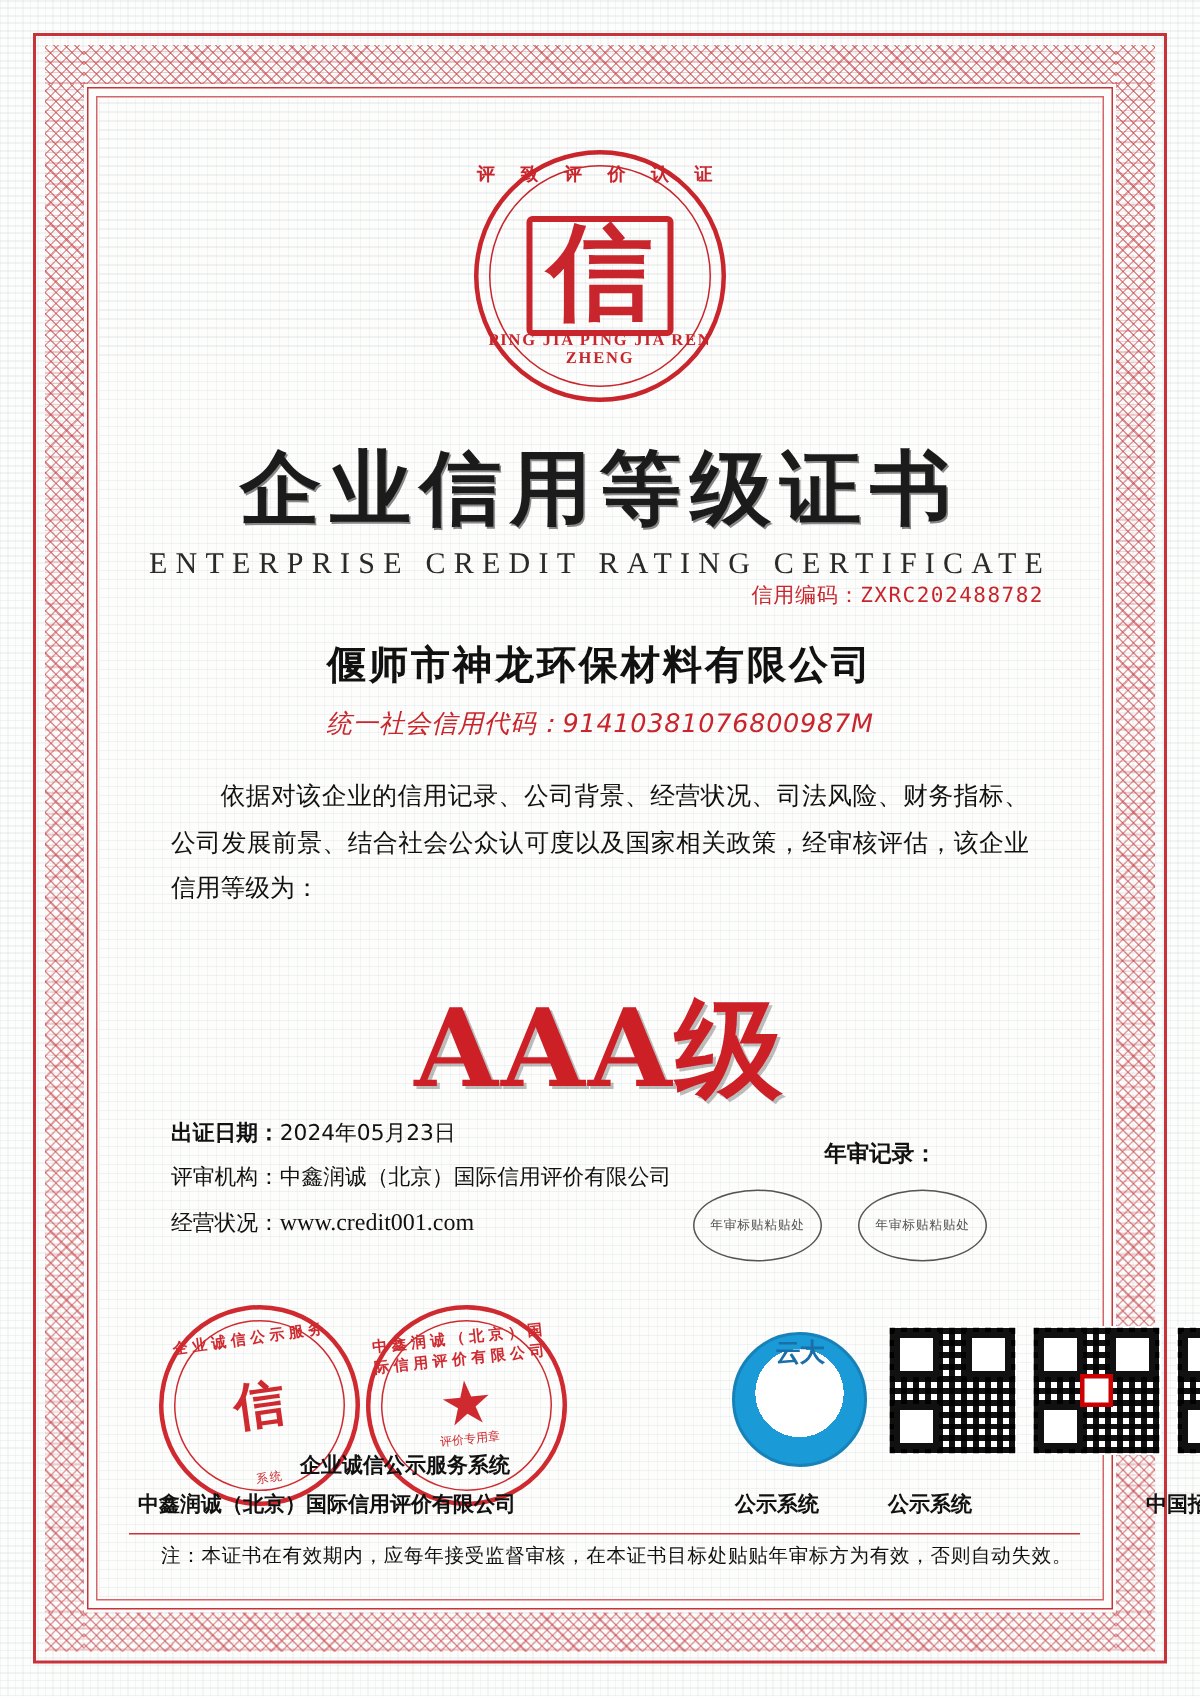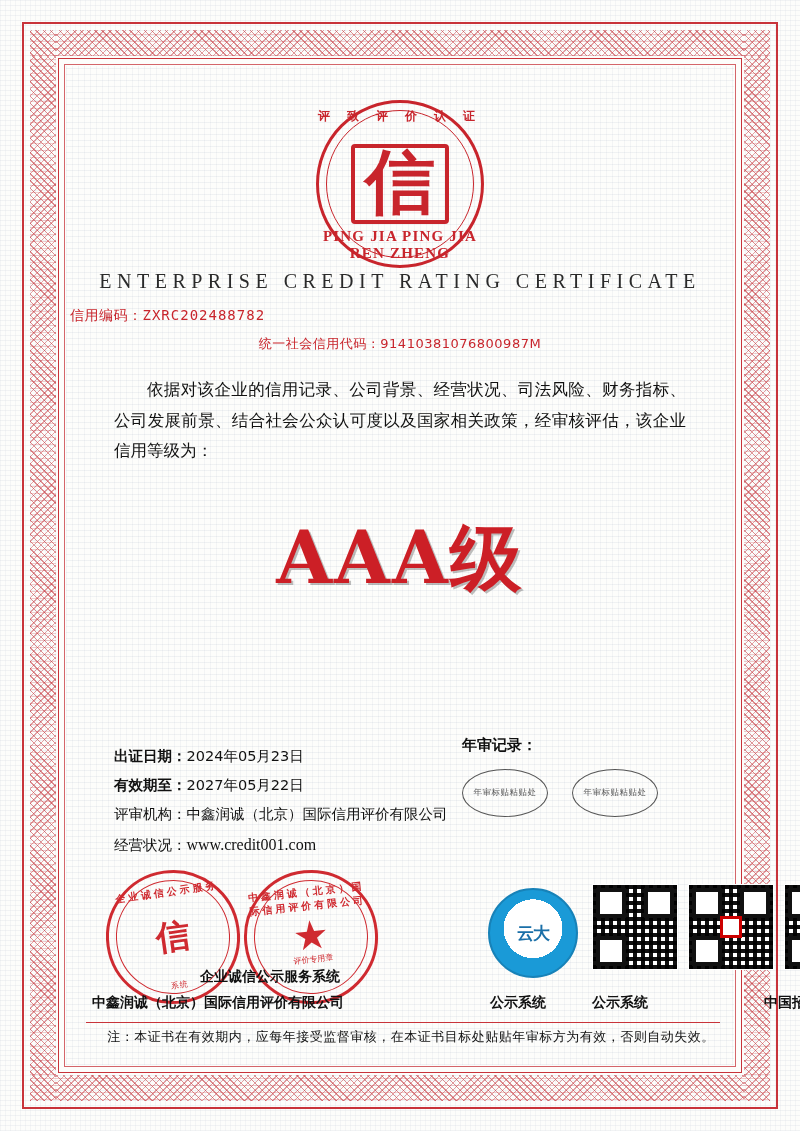--- a/index.html
+++ b/index.html
@@ -80,51 +80,51 @@
     font-family:"Liberation Serif",serif;
   }
   .logo-center .box{
     border:4px solid #c8252c;border-radius:4px;padding:0 10px 2px;
   }
   .logo-top-text{
     position:absolute;left:0;right:0;top:8px;
     font-size:12px;letter-spacing:7px;color:#c8252c;font-weight:bold;
   }
   .logo-bot-text{
-    position:absolute;left:0;right:0;bottom:6px;
-    font-size:15px;letter-spacing:1.2px;color:#c8252c;font-weight:bold;
+    position:absolute;left:0;right:0;bottom:23px;
+    font-size:11px;letter-spacing:1.2px;color:#c8252c;font-weight:bold;
   }
   
   .title-cn{
     margin-top:22px;
     font-size:54px;font-weight:bold;color:#1b1b1b;
     letter-spacing:6px;
     font-family:"DejaVu Sans","Liberation Sans",sans-serif;
     text-shadow:1px 1px 0 #888;
   }
   .title-en{
     margin-top:2px;
     font-size:20px;letter-spacing:5.5px;color:#2a2a2a;
     font-family:"Liberation Serif",serif;
   }
   .credit-no{
-    margin-top:14px;
-    text-align:left;padding-right:34px;
+    text-align:right;padding-right:34px;
     color:#c8252c;font-size:14px;letter-spacing:.5px;
     font-family:"DejaVu Sans",sans-serif;
   }
   .credit-no .val{font-family:"DejaVu Sans Mono",monospace;letter-spacing:1px;}
   .company{
     margin-top:20px;
     font-size:26px;font-weight:bold;color:#111;letter-spacing:2px;
     font-family:"DejaVu Sans","Liberation Sans",sans-serif;
   }
   .uscc{
-    margin-top:10px;color:#c8252c;font-size:13px;letter-spacing:.5px;
+    margin-top:10px;color:#c8252c;font-size:17px;letter-spacing:.5px;
     font-family:"DejaVu Sans",sans-serif;
+    font-style:italic;
   }
   .para{
     margin:22px 44px 0 44px;
     text-align:justify;
     font-size:16.5px;line-height:1.85;color:#111;
     text-indent:2em;
     font-family:"DejaVu Sans","Liberation Sans",sans-serif;
   }
   .grade{
     margin-top:44px;
@@ -136,21 +136,21 @@
   
   .info{
     position:absolute;left:44px;top:672px;width:400px;
     text-align:left;font-size:14.5px;line-height:2.0;color:#111;
     font-family:"DejaVu Sans","Liberation Sans",sans-serif;
   }
   .info .lbl{font-weight:bold;}
   .info .url{font-family:"Liberation Serif",serif;font-size:16px;}
   .info .indent{padding-left:58px;}
   .annual{
-    position:absolute;left:392px;top:666px;width:250px;text-align:left;
+    position:absolute;left:392px;top:690px;width:250px;text-align:center;
     font-family:"DejaVu Sans","Liberation Sans",sans-serif;
   }
   .annual .ann-title{font-size:15px;font-weight:bold;color:#111;}
   .ann-circles{margin-top:14px;display:flex;gap:24px;}
   .ann-circle{
     width:84px;height:46px;border:1px solid #555;border-radius:50%;
     display:flex;align-items:center;justify-content:center;
     font-size:8.5px;color:#555;letter-spacing:.5px;
   }
   
@@ -182,21 +182,21 @@
     font-size:40px;color:#cf2a30;line-height:1;
   }
   .seal .inner-label{
     position:absolute;left:50%;top:63%;transform:translate(-50%,0);
     font-size:8px;white-space:nowrap;
   }
   .cloud-logo{
     position:absolute;left:396px;top:18px;width:86px;height:86px;border-radius:50%;
     background:radial-gradient(circle at 50% 45%, #ffffff 0 46%, #1a9ad7 46% 100%);
     border:2px solid #1782b8;
-    display:flex;align-items:center;justify-content:center;
+    display:flex;align-items:flex-start;justify-content:center;
   }
   .cloud-logo .inner{
     font-size:17px;color:#1a6fa8;font-weight:bold;letter-spacing:-1px;
     font-family:"DejaVu Sans",sans-serif;
   }
   .qr{
     position:absolute;top:14px;width:84px;height:84px;
     background-color:#fff;
     background-image:
       repeating-linear-gradient(90deg,#111 0 4px,#fff 4px 8px),
@@ -250,40 +250,39 @@
     <div class="logo-wrap">
       <div class="logo-ring"></div>
       <div class="logo-ring2"></div>
       <div class="logo-top-text">评 致 评 价 认 证</div>
       <div class="logo-center">
         <span class="box">信</span>
       </div>
       <div class="logo-bot-text">PING JIA PING JIA REN ZHENG</div>
     </div>
 
+    <div class="title-cn">企业信用等级证书</div>
     <div class="title-en">ENTERPRISE CREDIT RATING CERTIFICATE</div>
 
     <div class="credit-no">
       <span>信用编码：</span><span class="val">ZXRC202488782</span>
     </div>
 
+    <div class="company">偃师市神龙环保材料有限公司</div>
     <div class="uscc">
       <span>统一社会信用代码：</span><span>91410381076800987M</span>
     </div>
 
     <div class="para">依据对该企业的信用记录、公司背景、经营状况、司法风险、财务指标、公司发展前景、结合社会公众认可度以及国家相关政策，经审核评估，该企业信用等级为：</div>
 
     <div class="grade">AAA级</div>
 
     <div class="info">
       <div>
         <span class="lbl">出证日期：</span><span>2024年05月23日</span>
-      </div>
-      <div>
-        <span class="lbl">有效期至：</span><span>2027年05月22日</span>
       </div>
       <div>
         <span>评审机构：</span><span>中鑫润诚（北京）国际信用评价有限公司</span>
       </div>
       <div>
         <span>经营状况：</span><span class="url">www.credit001.com</span>
       </div>
     </div>
 
     <div class="annual">

